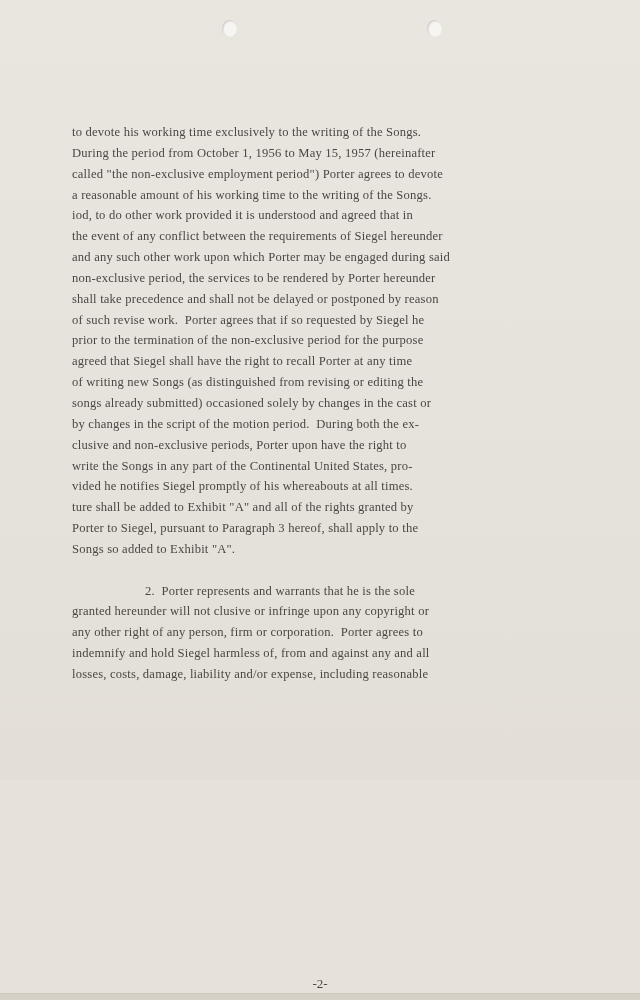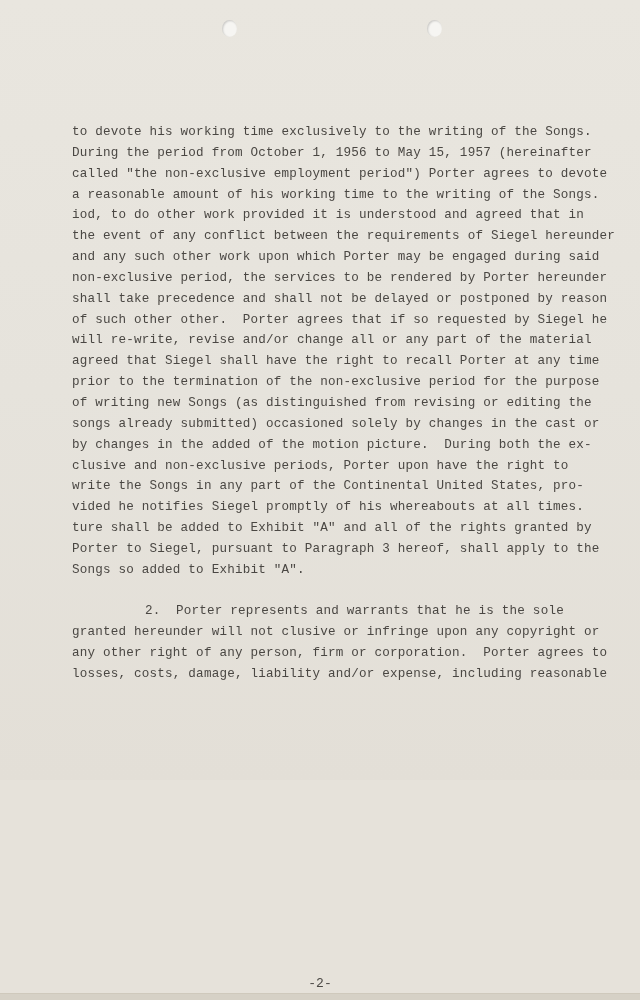--- a/index.html
+++ b/index.html
@@ -4,20 +4,21 @@
 <style>
   html, body { margin: 0; padding: 0; }
   body {
     width: 640px; height: 1000px; overflow: hidden;
     background: #e6e2da;
     font-family: "Liberation Mono", "DejaVu Sans Mono", monospace;
   }
   .page {
     position: relative; width: 640px; height: 780px;
     background: linear-gradient(180deg, #e9e6df 0%, #e6e3dc 50%, #e3dfd7 100%);
+    font-family: Liberation Serif, serif;
   }
   .hole {
     position: absolute; top: 20px; width: 15px; height: 17px; border-radius: 50%;
     background: #f6f5f2; box-shadow: inset 1px 1px 2px rgba(0,0,0,0.18);
   }
   .hole.left { left: 222px; }
   .hole.right { left: 427px; }
   .text {
     position: absolute; left: 72px; top: 122px; width: 520px;
     color: #4a4743; font-size: 12.6px; line-height: 20.85px; letter-spacing: 0.2px;
@@ -42,34 +43,34 @@
   <div class="text" id="body-text">
       <span class="line">to devote his working time exclusively to the writing of the Songs.</span>
       <span class="line">During the period from October 1, 1956 to May 15, 1957 (hereinafter</span>
       <span class="line">called "the non-exclusive employment period") Porter agrees to devote</span>
       <span class="line">a reasonable amount of his working time to the writing of the Songs.</span>
       <span class="line">iod, to do other work provided it is understood and agreed that in</span>
       <span class="line">the event of any conflict between the requirements of Siegel hereunder</span>
       <span class="line">and any such other work upon which Porter may be engaged during said</span>
       <span class="line">non-exclusive period, the services to be rendered by Porter hereunder</span>
       <span class="line">shall take precedence and shall not be delayed or postponed by reason</span>
-      <span class="line">of such other other.  Porter agrees that if so requested by Siegel he</span>
-      <span class="line">will re-write, revise and/or change all or any part of the material</span>
+      <span class="line">of such revise work.  Porter agrees that if so requested by Siegel he</span>
+      <span class="line">prior to the termination of the non-exclusive period for the purpose</span>
       <span class="line">agreed that Siegel shall have the right to recall Porter at any time</span>
-      <span class="line">prior to the termination of the non-exclusive period for the purpose</span>
       <span class="line">of writing new Songs (as distinguished from revising or editing the</span>
       <span class="line">songs already submitted) occasioned solely by changes in the cast or</span>
-      <span class="line">by changes in the added of the motion picture.  During both the ex-</span>
+      <span class="line">by changes in the script of the motion period.  During both the ex-</span>
       <span class="line">clusive and non-exclusive periods, Porter upon have the right to</span>
       <span class="line">write the Songs in any part of the Continental United States, pro-</span>
       <span class="line">vided he notifies Siegel promptly of his whereabouts at all times.</span>
       <span class="line">ture shall be added to Exhibit "A" and all of the rights granted by</span>
       <span class="line">Porter to Siegel, pursuant to Paragraph 3 hereof, shall apply to the</span>
       <span class="line">Songs so added to Exhibit "A".</span>
       <span class="line">&nbsp;</span>
       <span class="line indent">2.  Porter represents and warrants that he is the sole</span>
       <span class="line">granted hereunder will not clusive or infringe upon any copyright or</span>
       <span class="line">any other right of any person, firm or corporation.  Porter agrees to</span>
+      <span class="line">indemnify and hold Siegel harmless of, from and against any and all</span>
       <span class="line">losses, costs, damage, liability and/or expense, including reasonable</span>
     </div>
   <div class="page-num">-2-</div>
   <div class="bottom-edge"></div>
 </div>
 
 </body></html>

